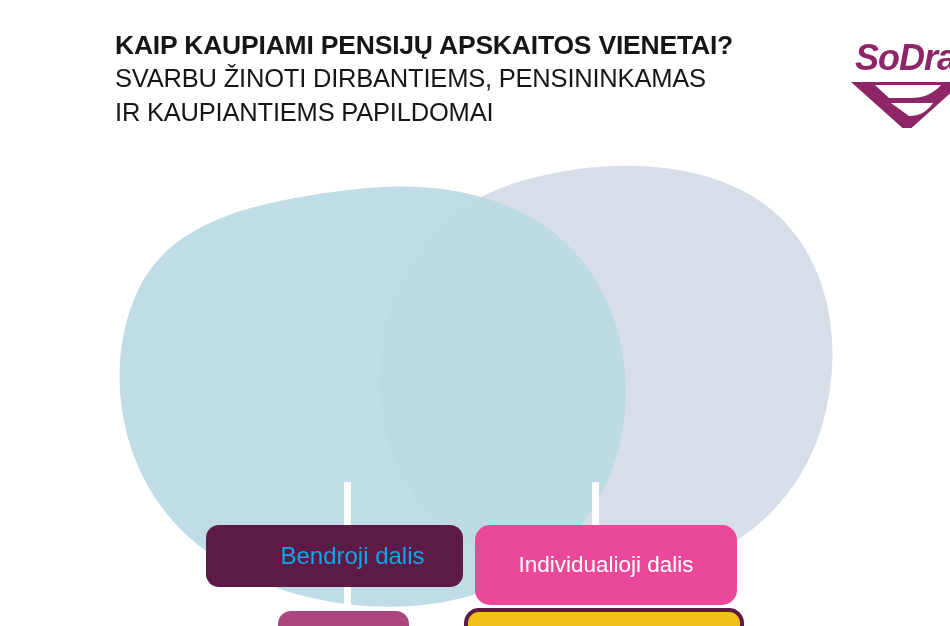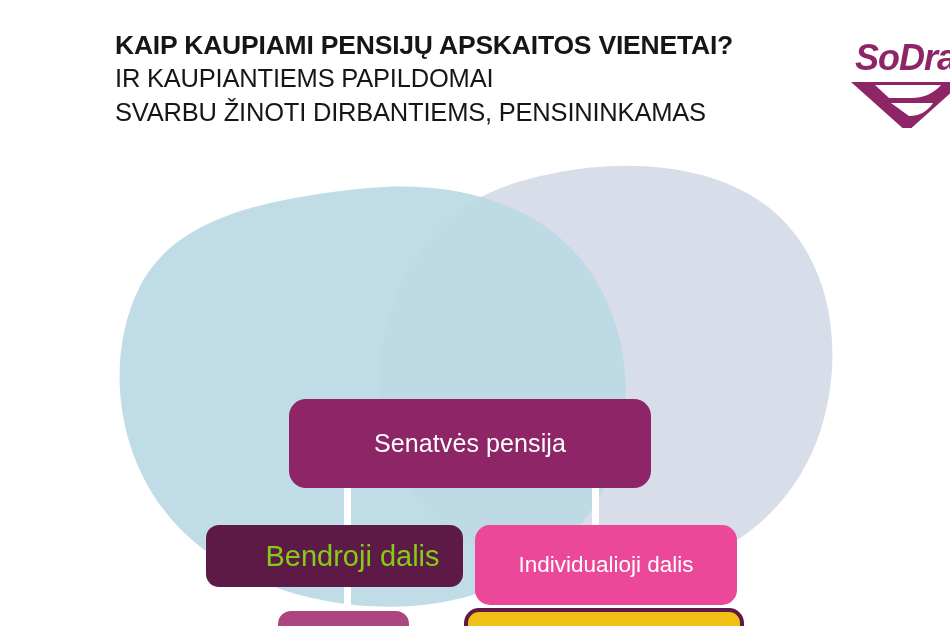--- a/index.html
+++ b/index.html
@@ -113,22 +113,22 @@
 
   #node-bendroji {
     left: 206px;
     top: 375px;
     width: 257px;
     height: 62px;
     background: #5E1A46;
     border-radius: 13px;
   }
   #node-bendroji .node-label {
-    color: #84cc16;
-    font-size: 29px;
+    color: #0ea5e9;
+    font-size: 24px;
     font-weight: 400;
     margin-left: 36px;
   }
 
   #node-individualioji {
     left: 475px;
     top: 375px;
     width: 262px;
     height: 80px;
     background: #ec4899;
@@ -165,22 +165,22 @@
     line-height: 1.15;
   }
 </style>
 </head>
 <body>
 
 <div id="stage">
 
   <div id="header">
     <div class="title-line title-main">KAIP KAUPIAMI PENSIJŲ APSKAITOS VIENETAI?</div>
+    <div class="title-line title-sub">SVARBU ŽINOTI DIRBANTIEMS, PENSININKAMAS</div>
     <div class="title-line title-sub">IR KAUPIANTIEMS PAPILDOMAI</div>
-    <div class="title-line title-sub">SVARBU ŽINOTI DIRBANTIEMS, PENSININKAMAS</div>
   </div>
 
   <div id="logo">
     <svg width="160" height="100" viewBox="0 0 160 100">
       <g fill="#8E2566">
 
         <text x="10" y="42" font-family="Liberation Sans, sans-serif" font-size="36" font-weight="700" font-style="italic" letter-spacing="-1">SoDra</text>
 
         <path d="M6 54 L118 54 L62 104 Z" fill="#8E2566"></path>
         <path d="M30 57 L96 57 C88 66 78 70 66 70 L44 70 Z" fill="#ffffff"></path>
@@ -208,23 +208,20 @@
                C322 462, 226 432, 172 370
                C116 306, 104 208, 140 136
                C176 66, 270 48, 368 38 Z" opacity="0.94"></path>
     </svg>
 
     <div class="connector" id="conn-top-left"></div>
     <div class="connector" id="conn-top-right"></div>
     <div class="connector" id="conn-bot-left"></div>
     <div class="connector" id="conn-bot-right"></div>
 
-    <div class="node" id="node-senatves">
-      <span class="node-label">Senatvės pensija</span>
-    </div>
 
     <div class="node" id="node-bendroji">
       <span class="node-label">Bendroji dalis</span>
     </div>
 
     <div class="node" id="node-individualioji">
       <span class="node-label">Individualioji dalis</span>
     </div>
 
     <div class="node" id="node-stazas">

